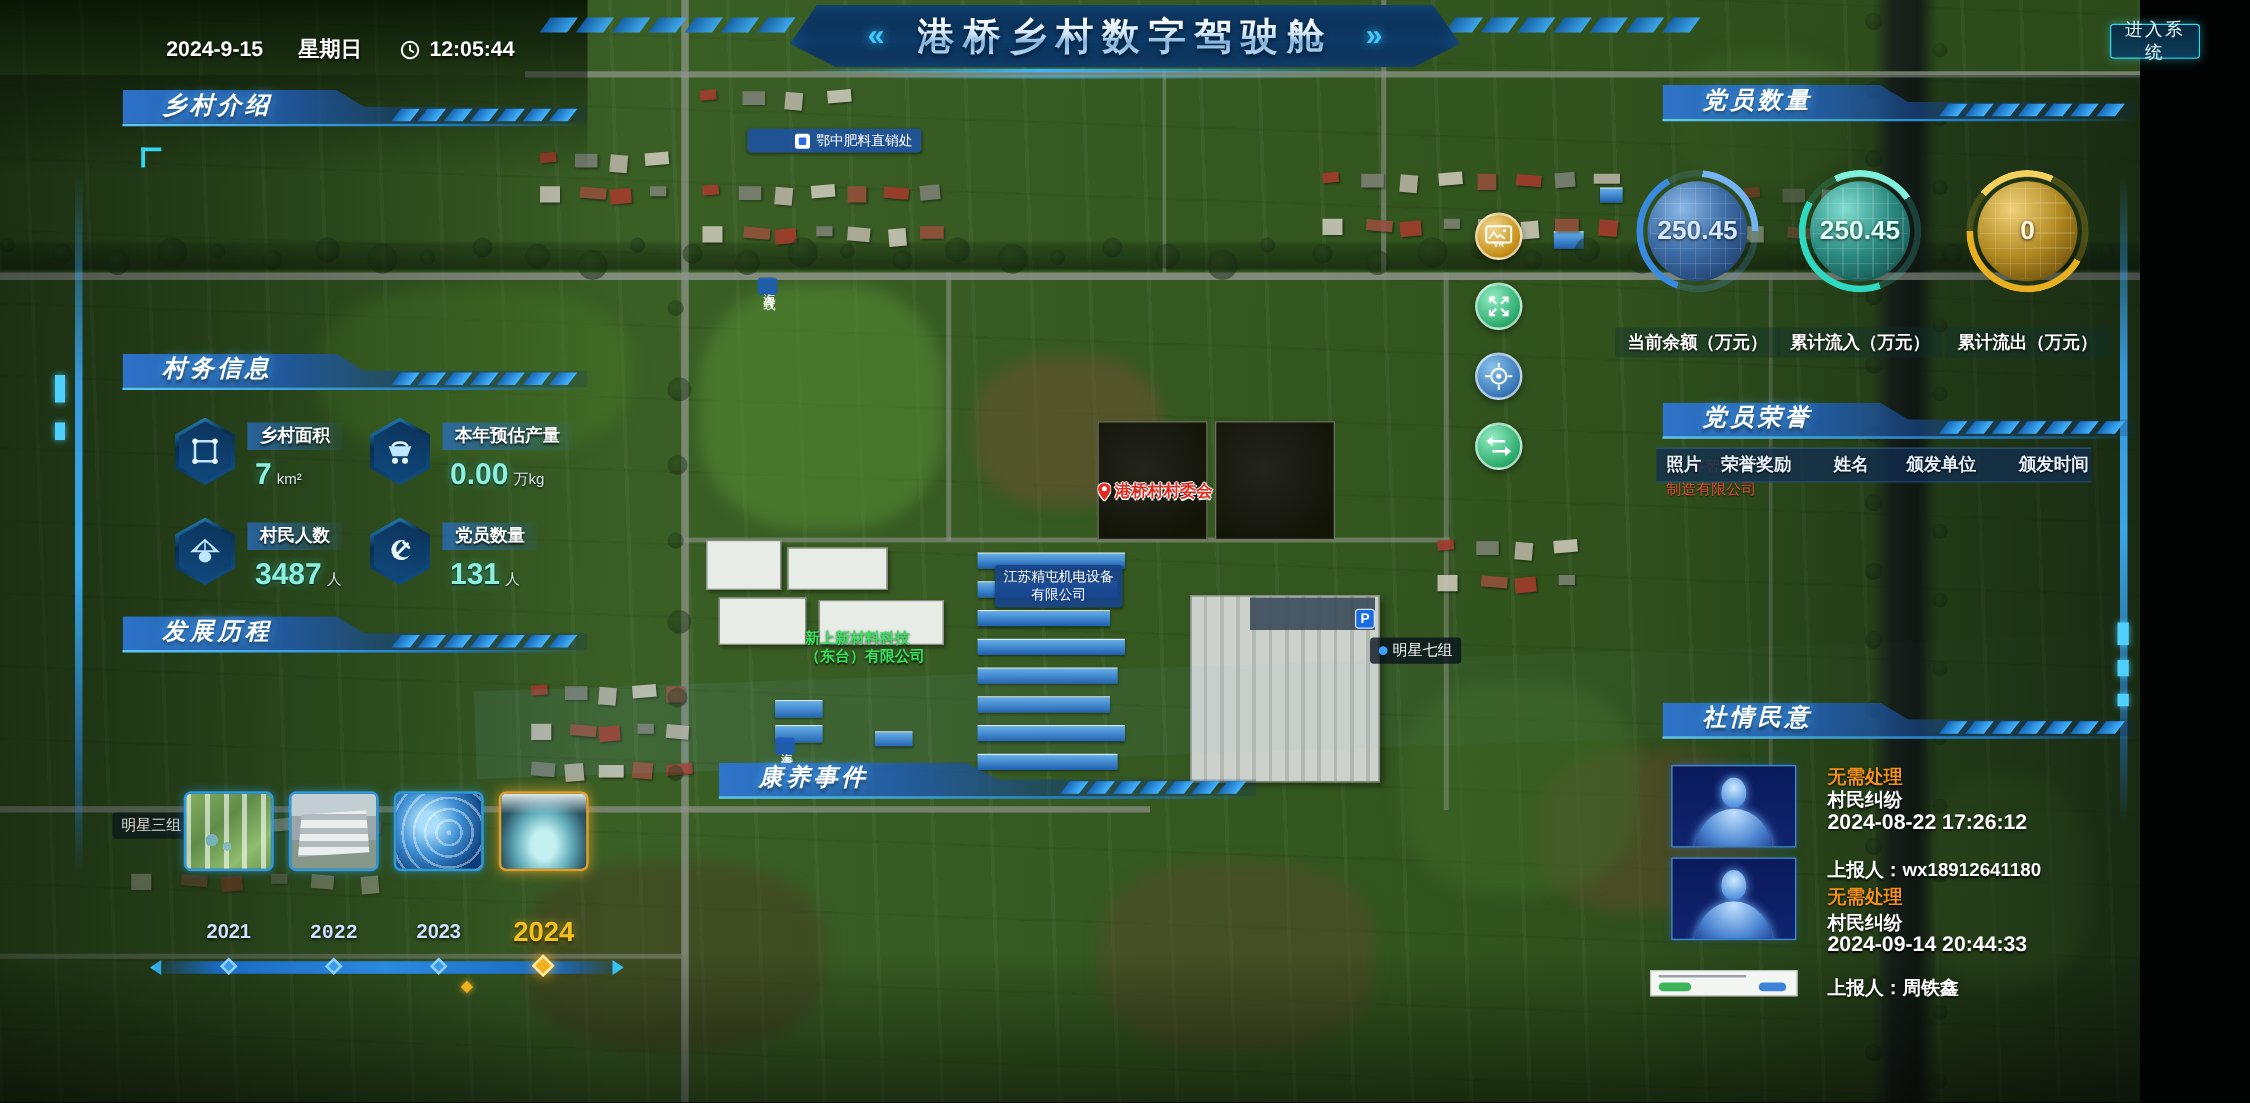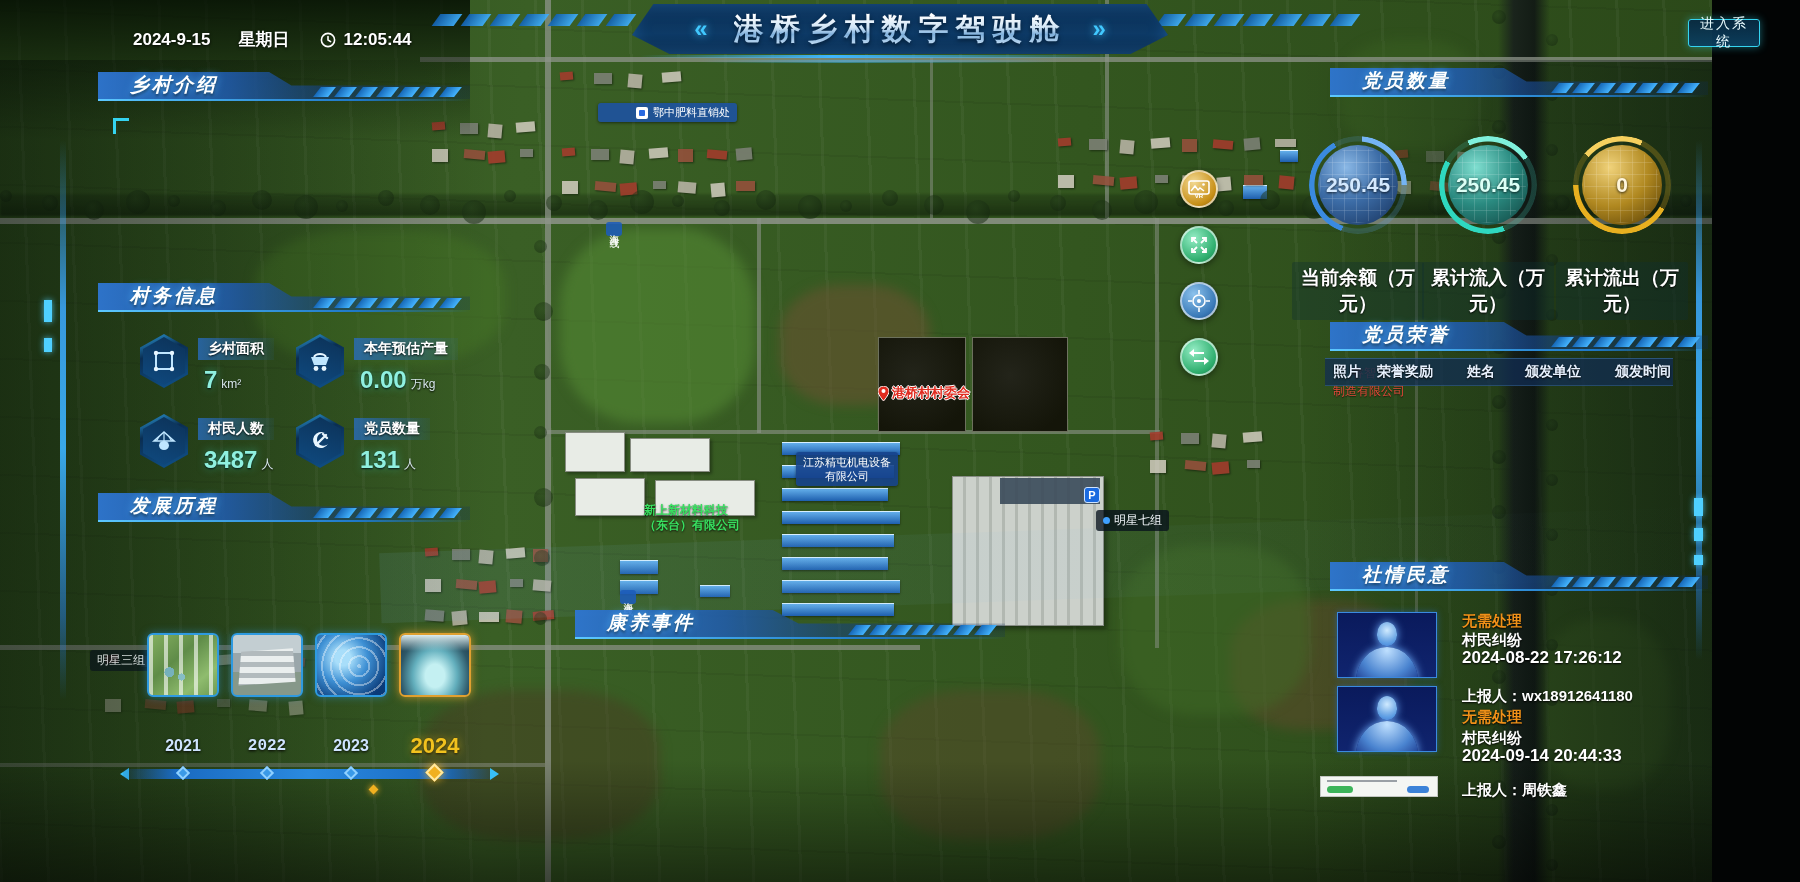--- a/index.html
+++ b/index.html
@@ -153,21 +153,21 @@
      font-size:21px;font-weight:bold;text-shadow:0 1px 3px rgba(0,0,0,.8);}
   .g1 .sphere{background:radial-gradient(circle at 35% 28%,#8ab8e6 0%,#3c6ca6 45%,#1c3a66 90%);}
   .g1 .ring{background:conic-gradient(from 200deg,#3a8ae0 0 130deg,rgba(90,160,230,.18) 130deg 165deg,#74b4f4 165deg 250deg,rgba(90,160,230,.22) 250deg 360deg);}
   .g1 .gval{color:#d4e9ff;}
   .g2 .sphere{background:radial-gradient(circle at 35% 28%,#7fded0 0%,#2a8a80 48%,#134a46 92%);}
   .g2 .ring{background:conic-gradient(from 160deg,#2fd8c0 0 140deg,rgba(70,210,190,.18) 140deg 175deg,#7ff0dc 175deg 255deg,rgba(70,210,190,.22) 255deg 360deg);}
   .g2 .gval{color:#dcfff6;}
   .g3 .sphere{background:radial-gradient(circle at 35% 28%,#f0d27a 0%,#b08820 50%,#5e4408 92%);}
   .g3 .ring{background:conic-gradient(from 120deg,#e8b020 0 150deg,rgba(232,176,32,.2) 150deg 190deg,#f6d05e 190deg 265deg,rgba(232,176,32,.25) 265deg 360deg);}
   .g3 .gval{color:#fff6dc;}
-  .glabel{position:absolute;top:262px;width:132px;text-align:center;font-size:19px;font-weight:bold;color:#fff;
+  .glabel{position:absolute;top:262px;width:132px;text-align:center;font-size:14px;font-weight:bold;color:#fff;
      background:rgba(16,48,48,.38);padding:3px 0;border-radius:2px;text-shadow:0 1px 2px #000;}
 
   
   .ptable{left:1325px;top:358px;width:348px;height:28px;display:flex;align-items:center;
      background:rgba(16,44,84,.72);border-top:1px solid rgba(90,160,230,.35);border-bottom:1px solid rgba(90,160,230,.25);
      font-size:14px;font-weight:bold;color:#e8f2ff;text-shadow:0 1px 2px #000;}
   .ptable span{display:block;padding-left:8px;}
 
   
   .avatar{position:absolute;width:100px;height:66px;border:1px solid #3a8ae0;cursor:pointer;

